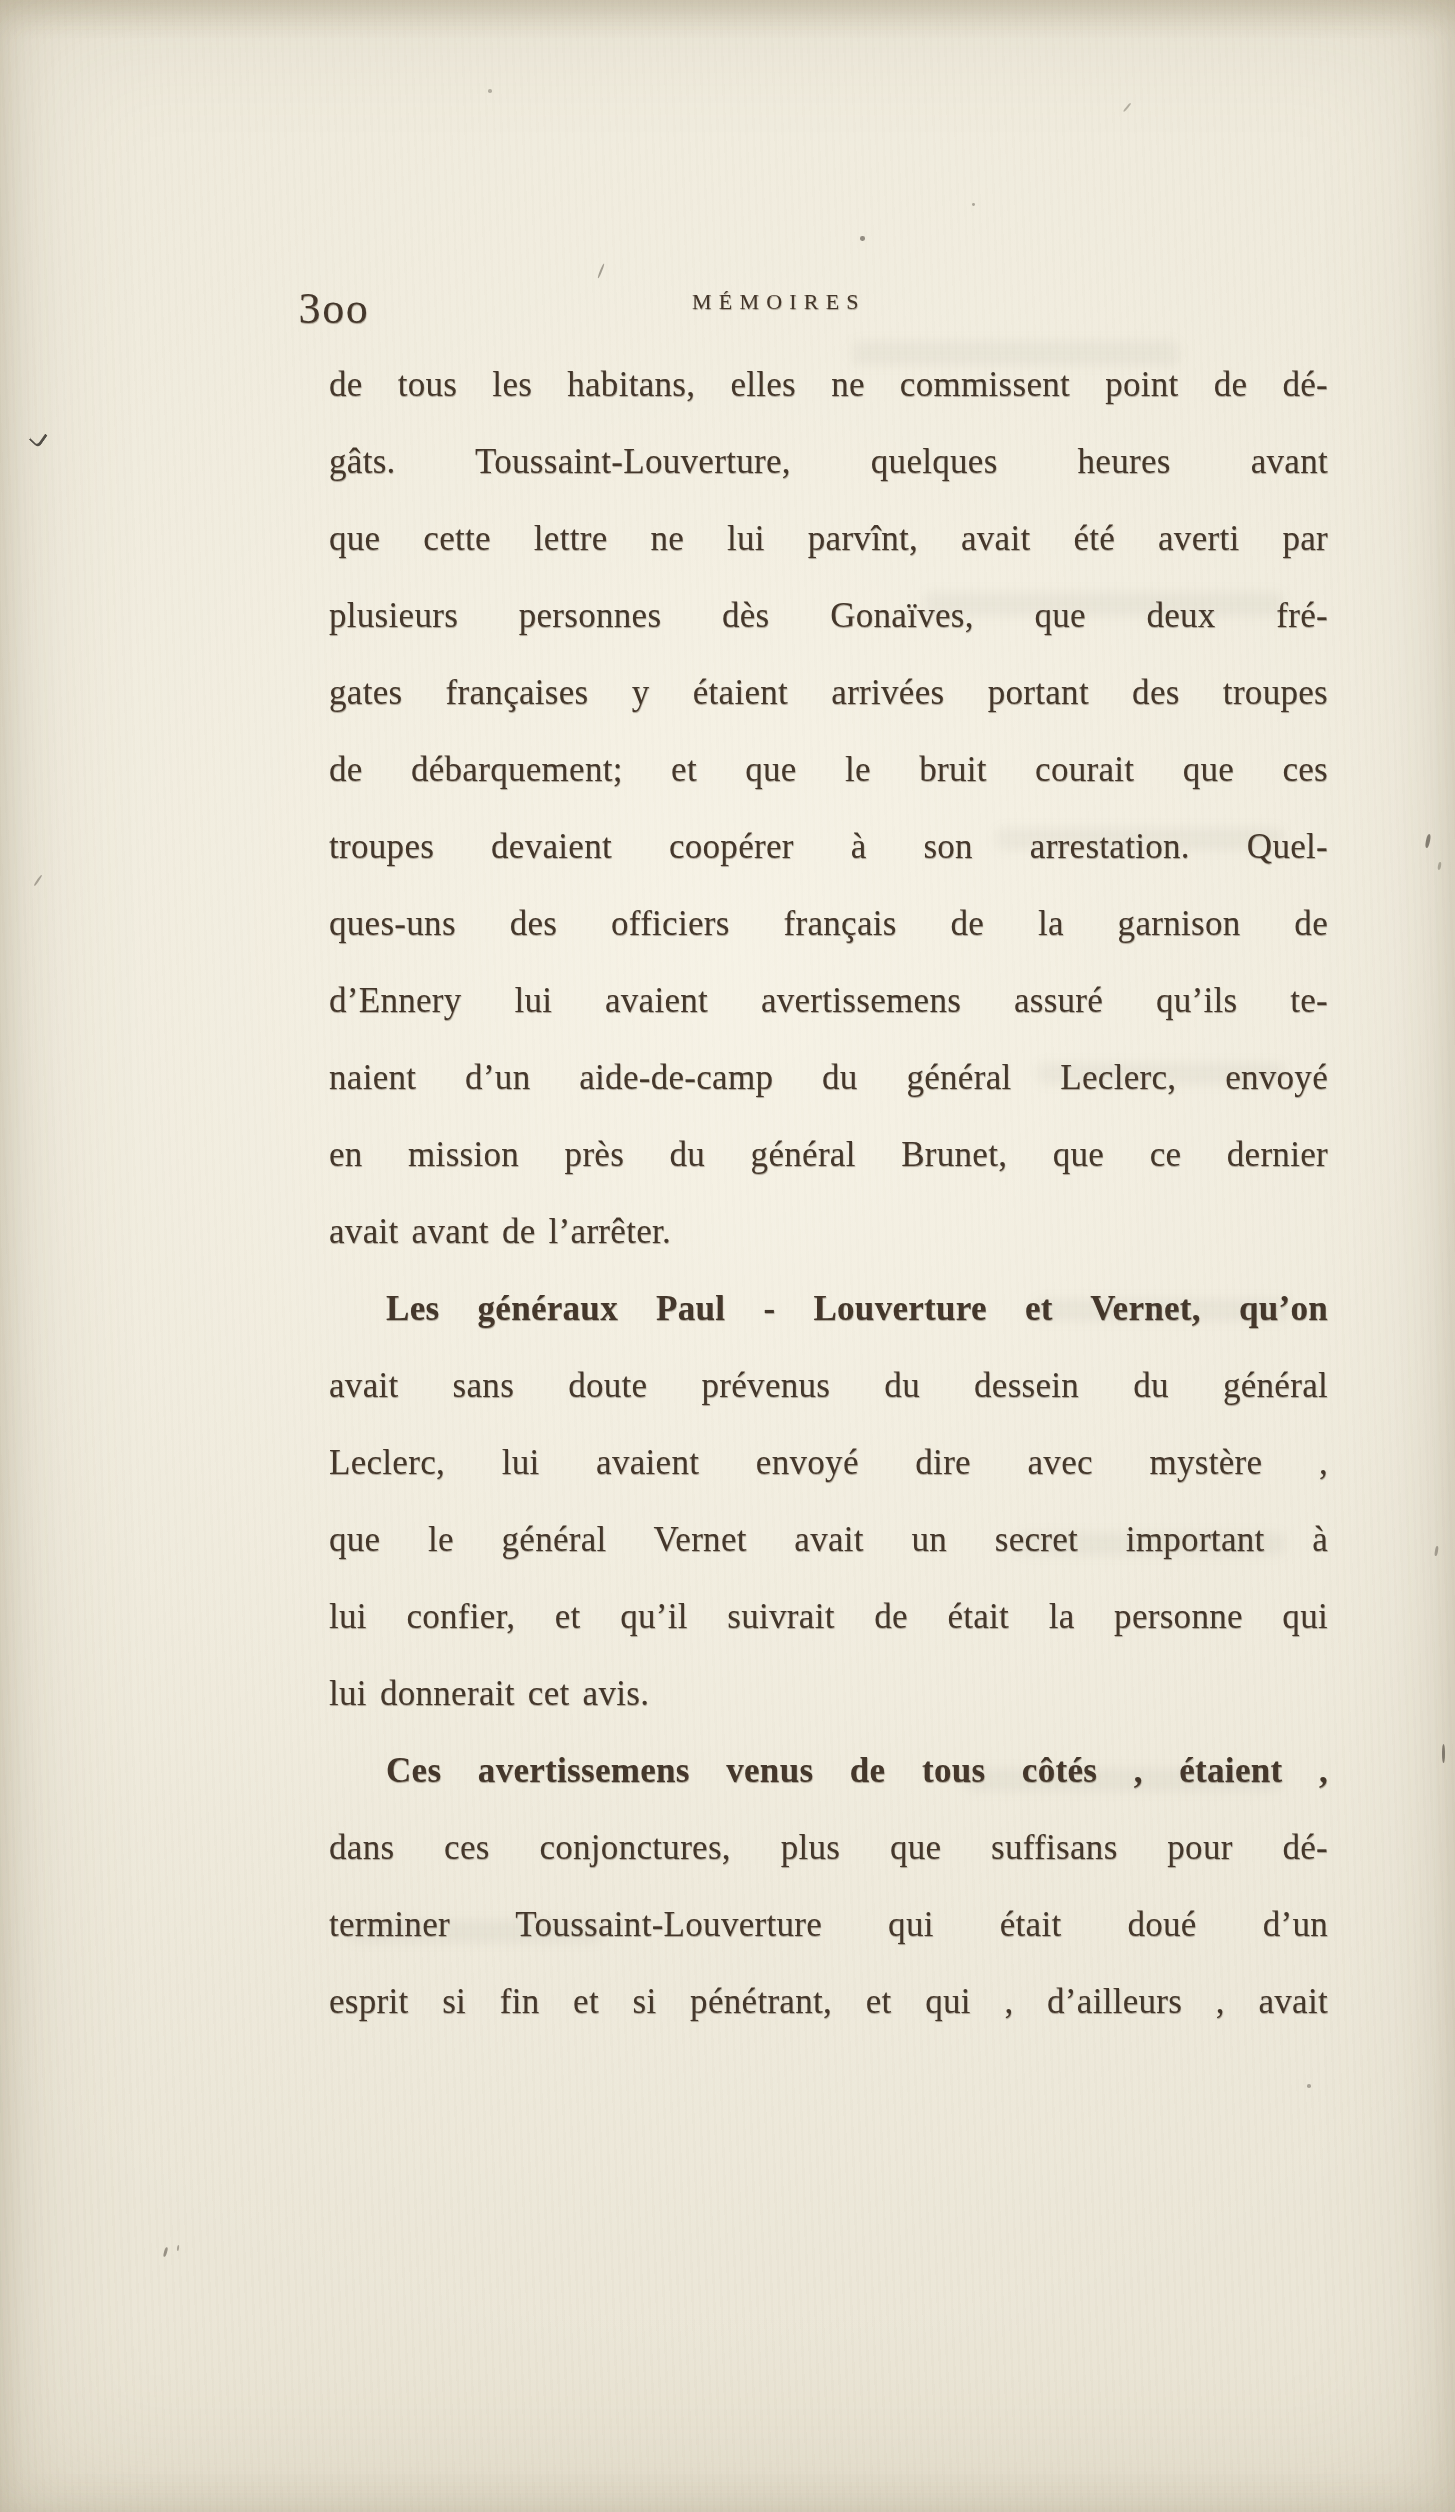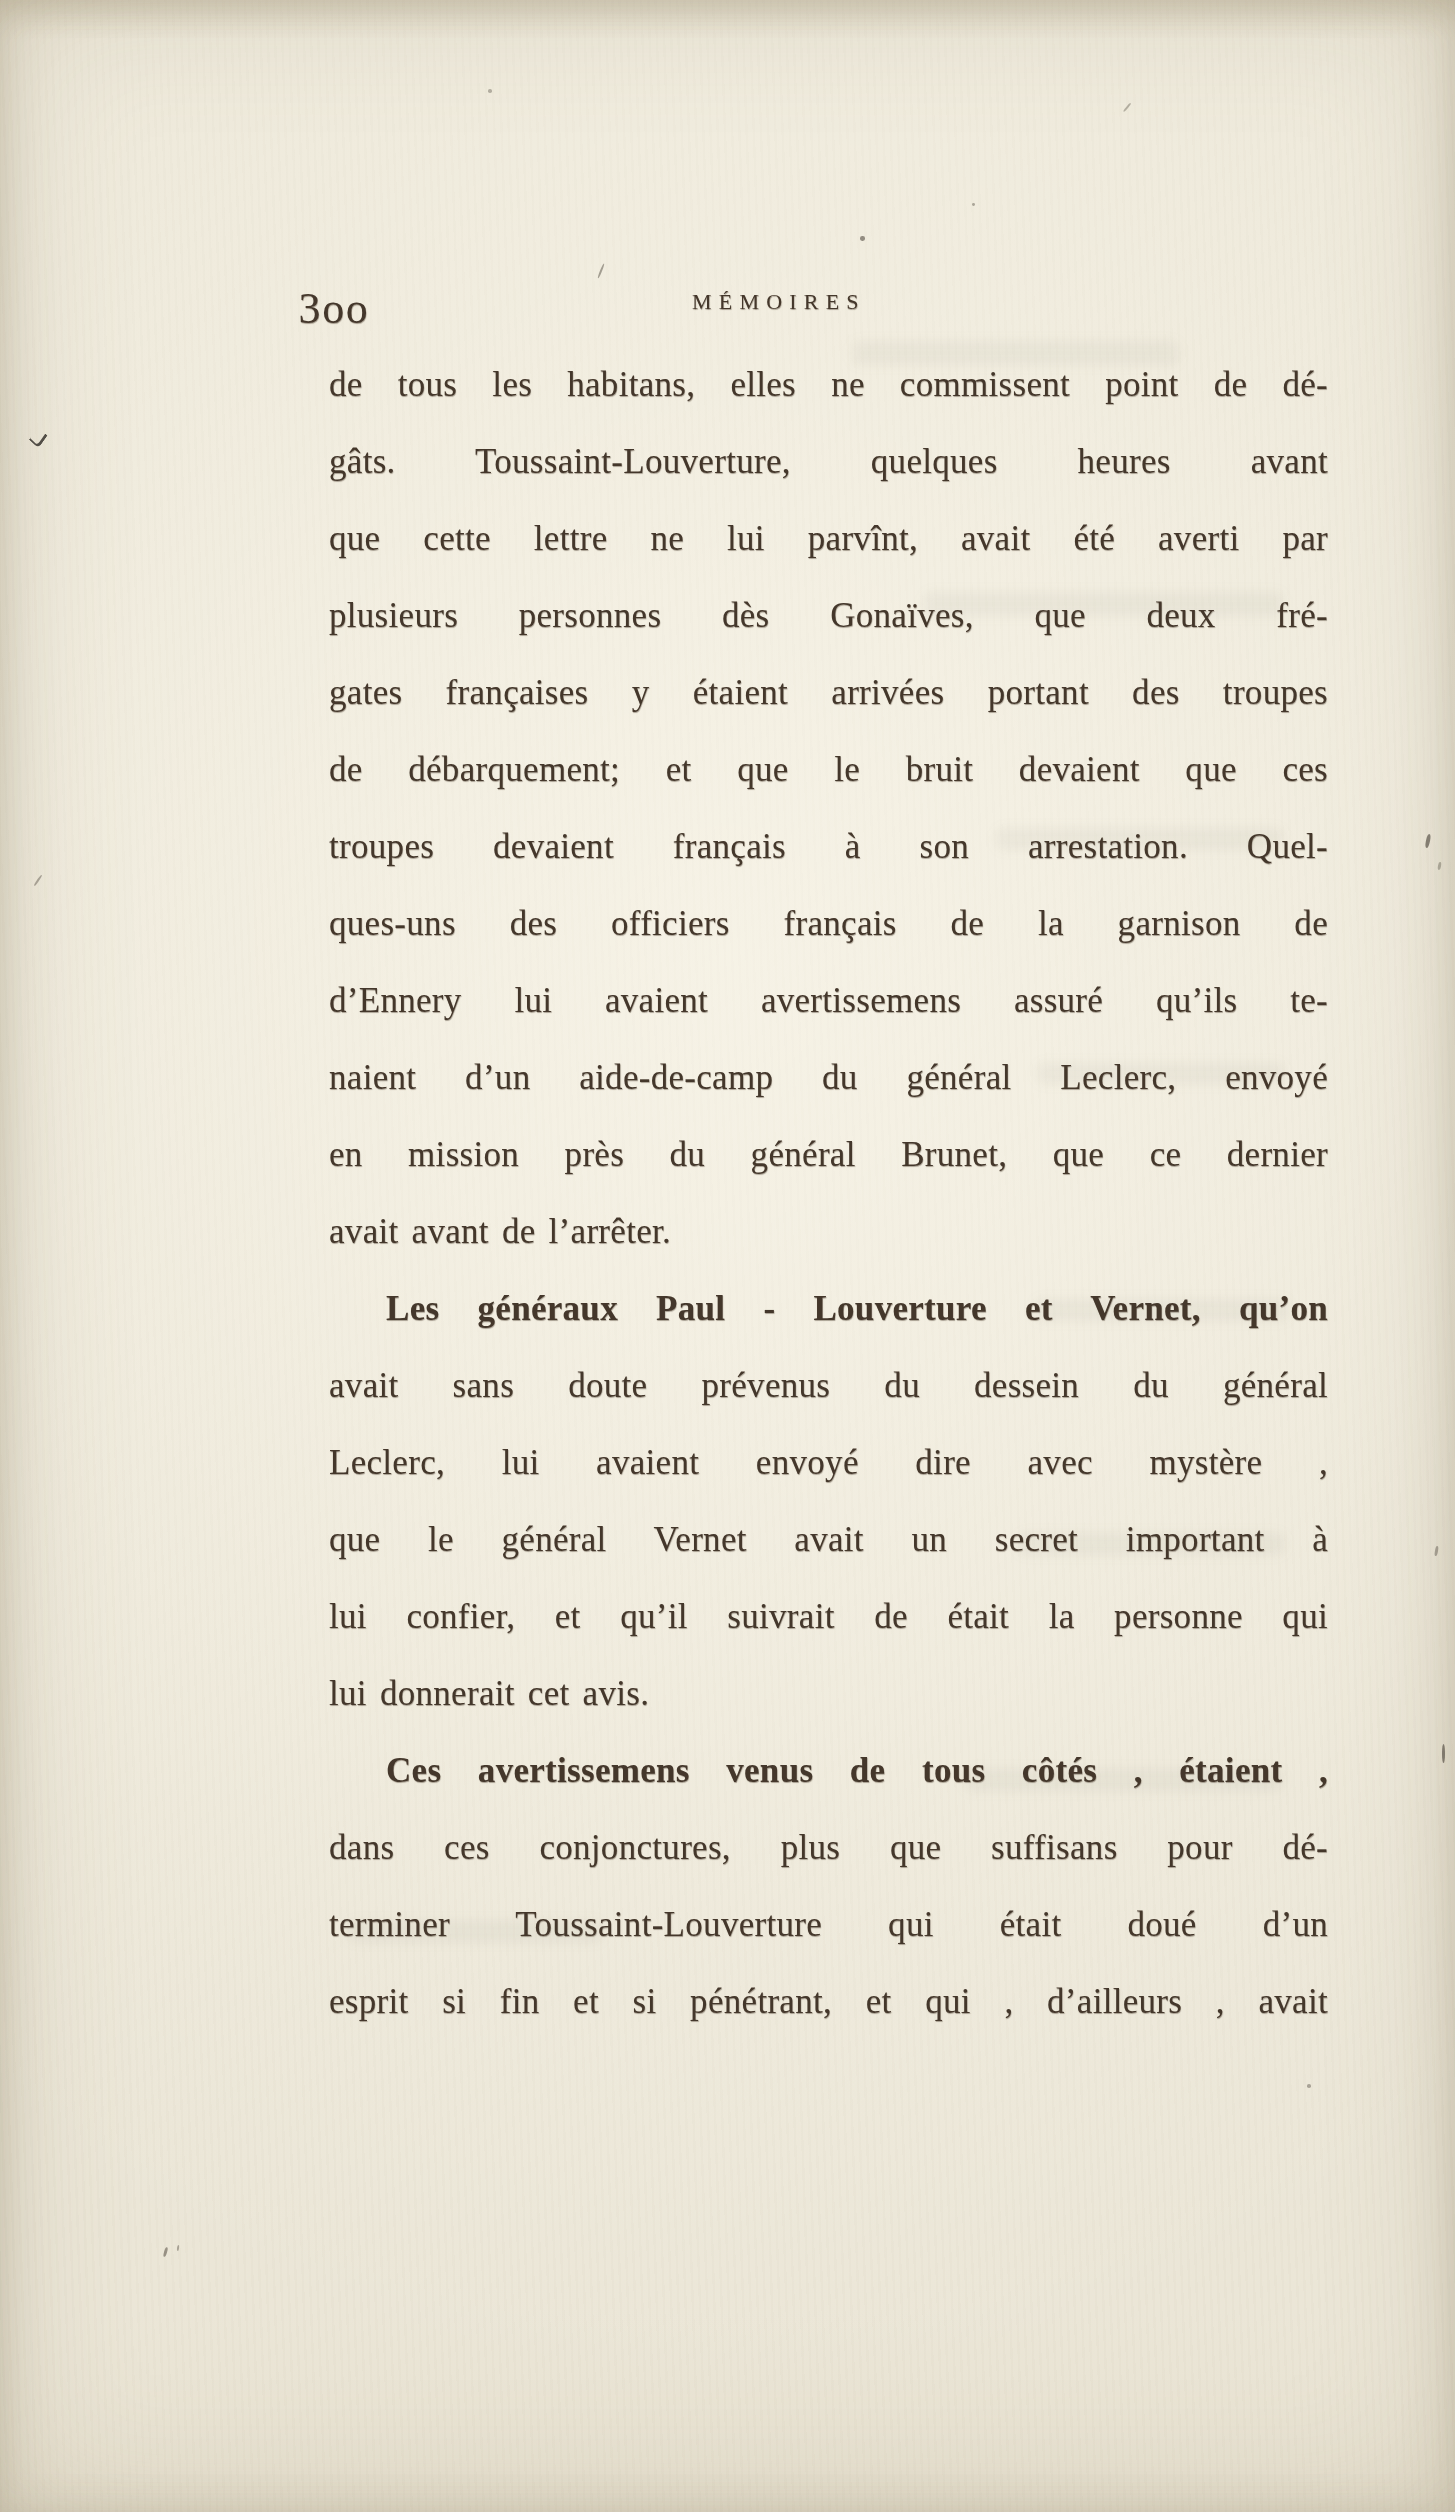--- a/index.html
+++ b/index.html
@@ -105,22 +105,22 @@
     <span class="pagenum">3oo</span>
     <span class="runtitle">MÉMOIRES</span>
   </header>
 
   <section id="text-block" class="text-block">
       <div class="line">de tous les habitans, elles ne commissent point de dé-</div>
       <div class="line">gâts. Toussaint-Louverture, quelques heures avant</div>
       <div class="line">que cette lettre ne lui parvînt, avait été averti par</div>
       <div class="line">plusieurs personnes dès Gonaïves, que deux fré-</div>
       <div class="line">gates françaises y étaient arrivées portant des troupes</div>
-      <div class="line">de débarquement; et que le bruit devaient que ces</div>
-      <div class="line">troupes devaient français à son arrestation. Quel-</div>
+      <div class="line">de débarquement; et que le bruit courait que ces</div>
+      <div class="line">troupes devaient coopérer à son arrestation. Quel-</div>
       <div class="line">ques-uns des officiers français de la garnison de</div>
       <div class="line">d’Ennery lui avaient avertissemens assuré qu’ils te-</div>
       <div class="line">naient d’un aide-de-camp du général Leclerc, envoyé</div>
       <div class="line">en mission près du général Brunet, que ce dernier</div>
       <div class="line para-end">avait avant de l’arrêter.</div>
       <div class="line indent">Les généraux Paul - Louverture et Vernet, qu’on</div>
       <div class="line">avait sans doute prévenus du dessein du général</div>
       <div class="line">Leclerc, lui avaient envoyé dire avec mystère ,</div>
       <div class="line">que le général Vernet avait un secret important à</div>
       <div class="line">lui confier, et qu’il suivrait de était la personne qui</div>

